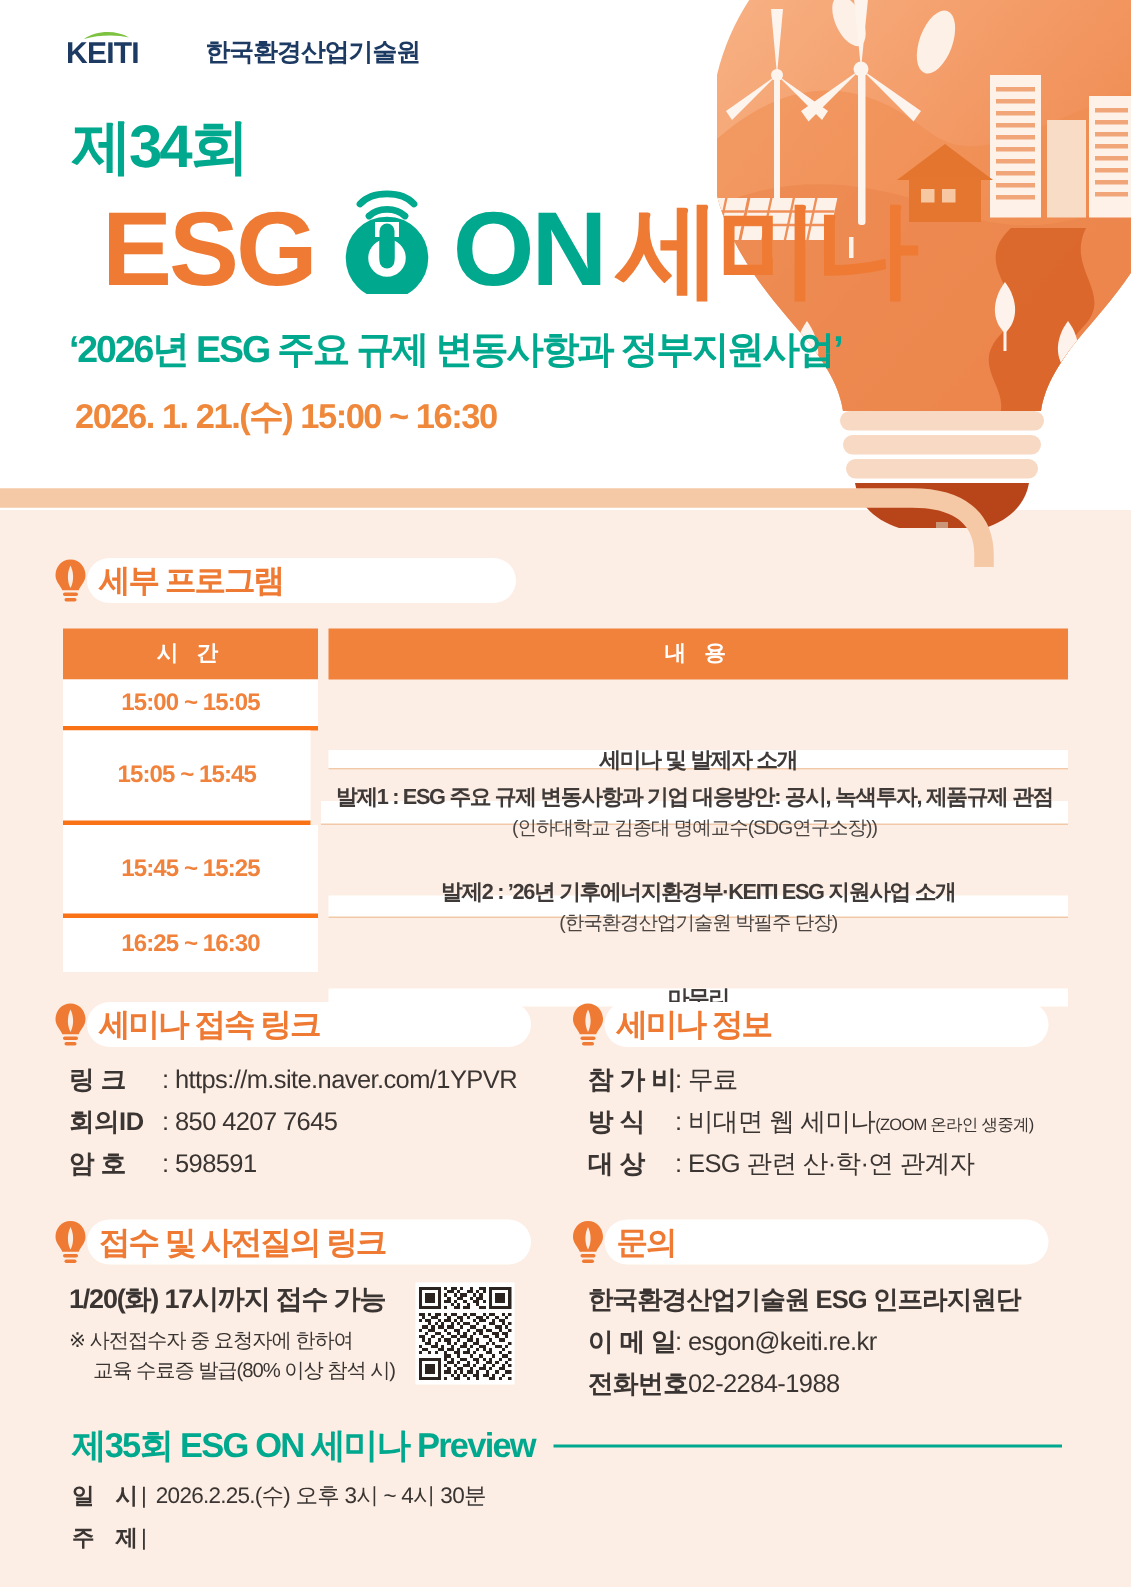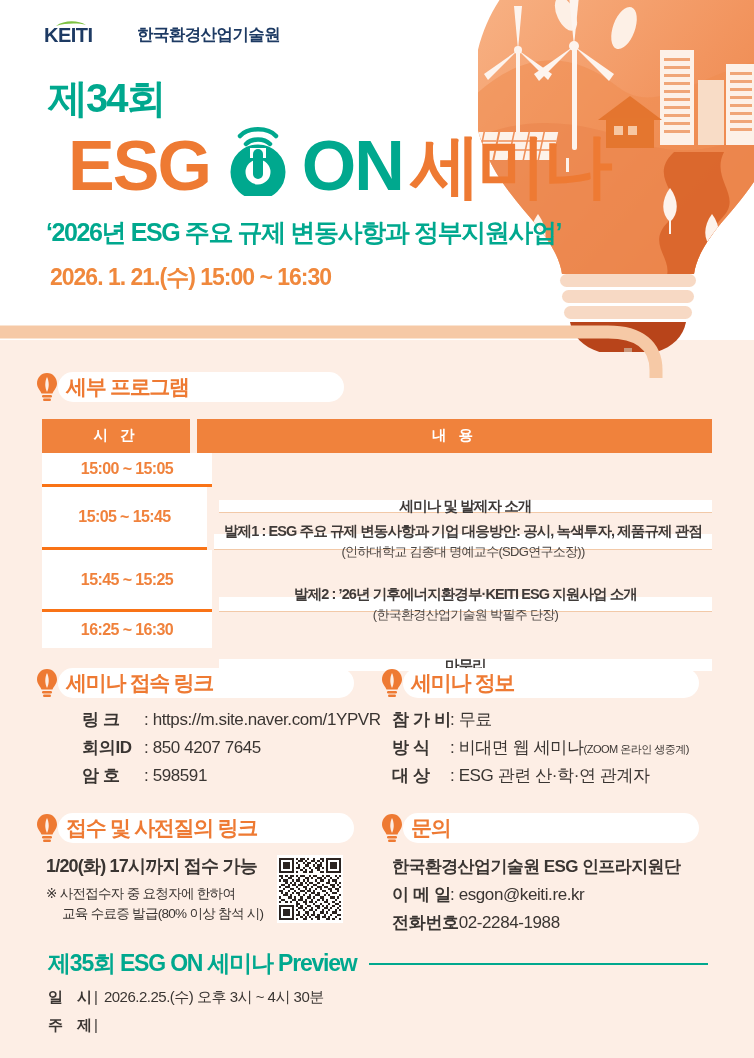--- a/index.html
+++ b/index.html
@@ -89,21 +89,21 @@
     letter-spacing:-1.3px;white-space:nowrap;
   }
   
   .prog{position:absolute;left:42px;top:419px;width:670px;}
   .thead{display:flex;gap:7px;}
   .th{
     background:#f0823c;color:#ffffff;
     font-size:14.5px;font-weight:bold;letter-spacing:4px;
     text-align:center;padding:7px 0 8px;
   }
-  .th.time{width:148px;}
+  .th.time{width:170px;}
   .th.content{flex:1;}
   .trow{display:flex;gap:7px;}
   .td-time{
     width:170px;background:#ffffff;color:#f0823c;
     font-size:16px;font-weight:bold;letter-spacing:-0.6px;
     display:flex;align-items:center;justify-content:center;
     border-bottom:3px solid #f97316;
   }
   .td-cont{
     flex:1;background:#ffffff;color:#3f3a38;
@@ -402,21 +402,21 @@
           <path d="M11 1 C 5 1 1 6 1 11.5 C 1 16 4.5 18.5 5.5 21.5 L16.5 21.5 C 17.5 18.5 21 16 21 11.5 C 21 6 17 1 11 1 Z" fill="#ee7a33"></path>
           <path d="M11 5 C 9 9 8.4 15 11 20 C 13.6 15 13 9 11 5 Z" fill="#fdeee5"></path>
           <rect x="6" y="23" width="10" height="2.4" rx="1.2" fill="#ee7a33"></rect>
           <rect x="7" y="26.6" width="8" height="2.4" rx="1.2" fill="#ee7a33"></rect>
         </svg>
       </span>
       <span class="sec-title">세미나 접속 링크</span>
     </div>
   </div>
 
-  <div class="blk" style="left:46px;top:708px;margin-left:36px;">
+  <div class="blk" style="left:46px;top:708px;">
     <div class="kv line">
       <span class="k w5">링     크</span>
       <span class="v">: https://m.site.naver.com/1YPVR</span>
     </div>
     <div class="kv line">
       <span class="k w5">회의ID</span>
       <span class="v">: 850 4207 7645</span>
     </div>
     <div class="kv line">
       <span class="k w5">암     호</span>

